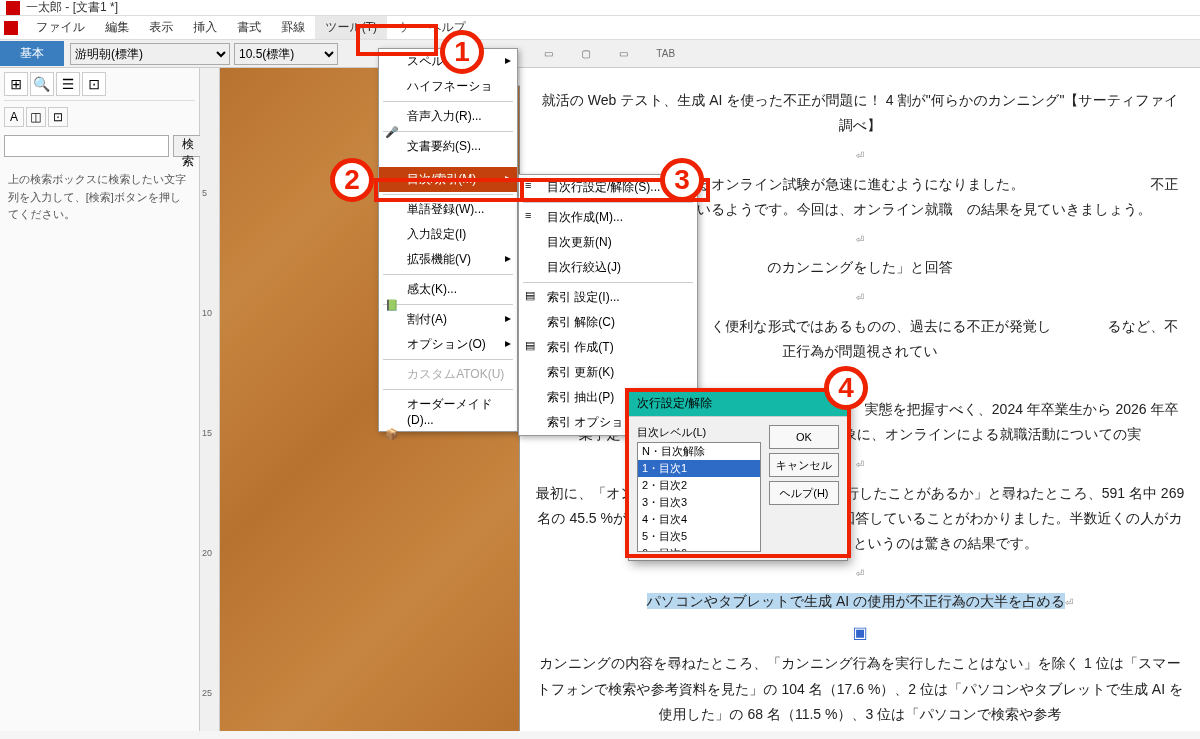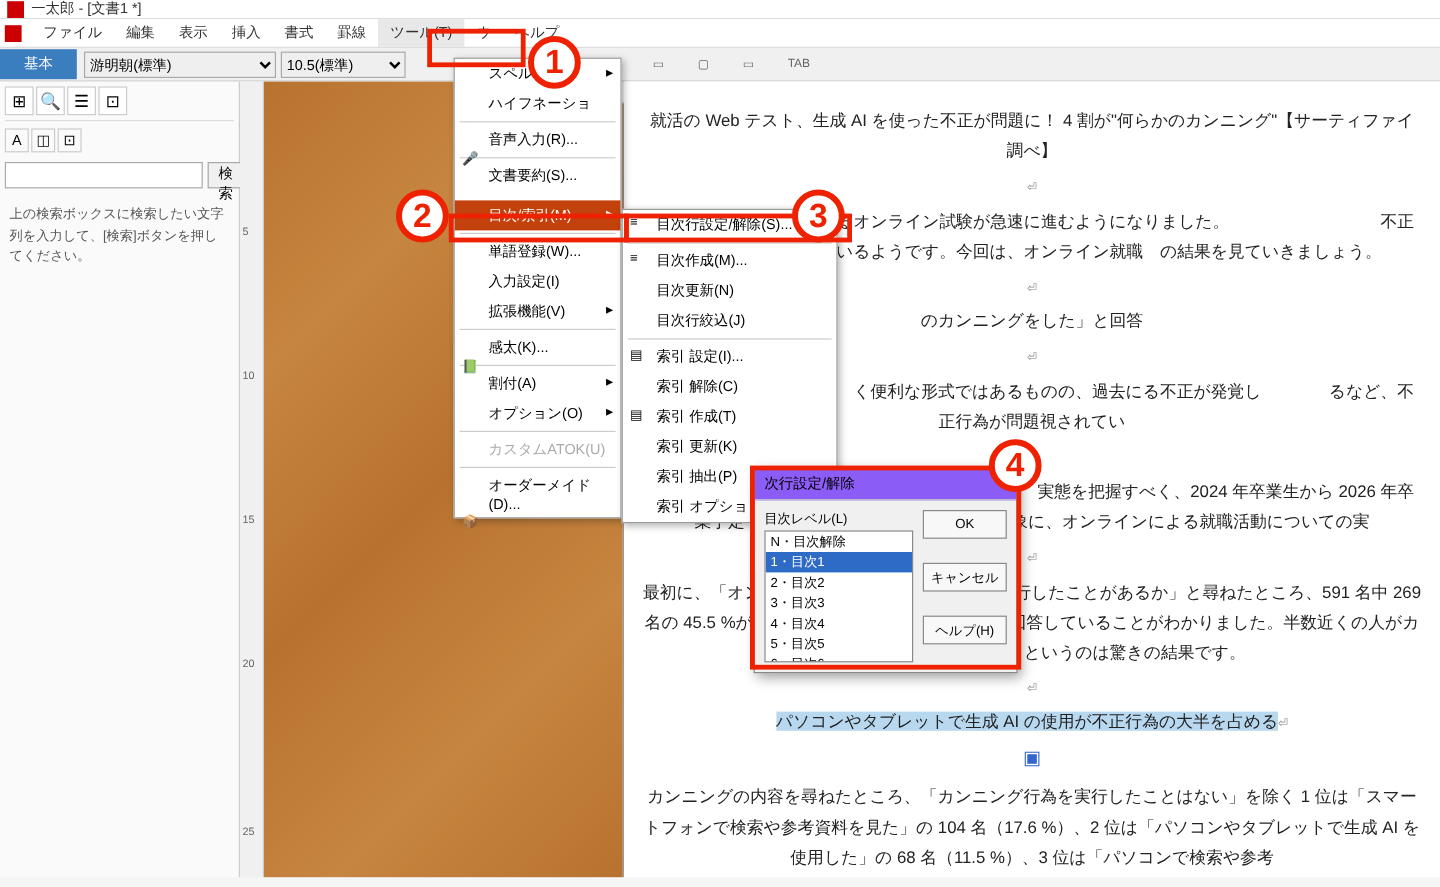--- a/index.html
+++ b/index.html
@@ -55,28 +55,28 @@
 .dropdown .dd-item .ico { position: absolute; left: 6px; width: 14px; height: 14px; display: flex; align-items: center; justify-content: center; font-size: 11px; }
 .dropdown .dd-item.disabled { color: #aaa; }
 
 .submenu { position: absolute; top: 174px; left: 518px; width: 180px; background: #fff; border: 1px solid #999; box-shadow: 2px 2px 6px rgba(0,0,0,0.3); z-index: 101; }
 .submenu .dd-item { padding: 4px 8px 4px 28px; font-size: 12px; position: relative; }
 .submenu .dd-sep { height: 1px; background: #ccc; margin: 2px 4px; }
 .submenu .dd-item .ico { position: absolute; left: 6px; width: 14px; height: 14px; font-size: 11px; }
 
 
 .dialog { position: absolute; top: 390px; left: 628px; width: 220px; background: #f0f0f0; border: 1px solid #888; box-shadow: 3px 3px 10px rgba(0,0,0,0.4); z-index: 110; }
-.dialog .dlg-title { background: #8b5cf6; padding: 4px 8px; font-size: 12px; border-bottom: 1px solid #ccc; }
+.dialog .dlg-title { background: #14b8a6; padding: 4px 8px; font-size: 12px; border-bottom: 1px solid #ccc; }
 .dialog .dlg-body { padding: 8px; display: flex; gap: 8px; }
 .dialog .dlg-left { flex: 1; }
 .dialog .dlg-left label { font-size: 11px; display: block; margin-bottom: 2px; }
 .dialog .listbox { border: 1px solid #888; background: #fff; height: 110px; overflow: hidden; font-size: 11px; }
 .dialog .listbox .li { padding: 1px 4px; }
 .dialog .listbox .li.sel { background: #2e6bc7; color: #fff; }
-.dialog .dlg-btns { display: flex; flex-direction: column; gap: 20px; }
+.dialog .dlg-btns { display: flex; flex-direction: column; gap: 4px; }
 .dialog .dlg-btns button { width: 70px; height: 24px; font-size: 11px; border: 1px solid #888; background: #f8f8f8; }
 
 
 .annot { position: absolute; width: 44px; height: 44px; border: 5px solid #e20; border-radius: 50%; background: #fff; color: #e20; font-size: 28px; font-weight: bold; display: flex; align-items: center; justify-content: center; z-index: 200; }
 .annot-box { position: absolute; border: 4px solid #e20; z-index: 150; pointer-events: none; }
 </style>
 </head>
 <body>
 
 <div class="titlebar">

